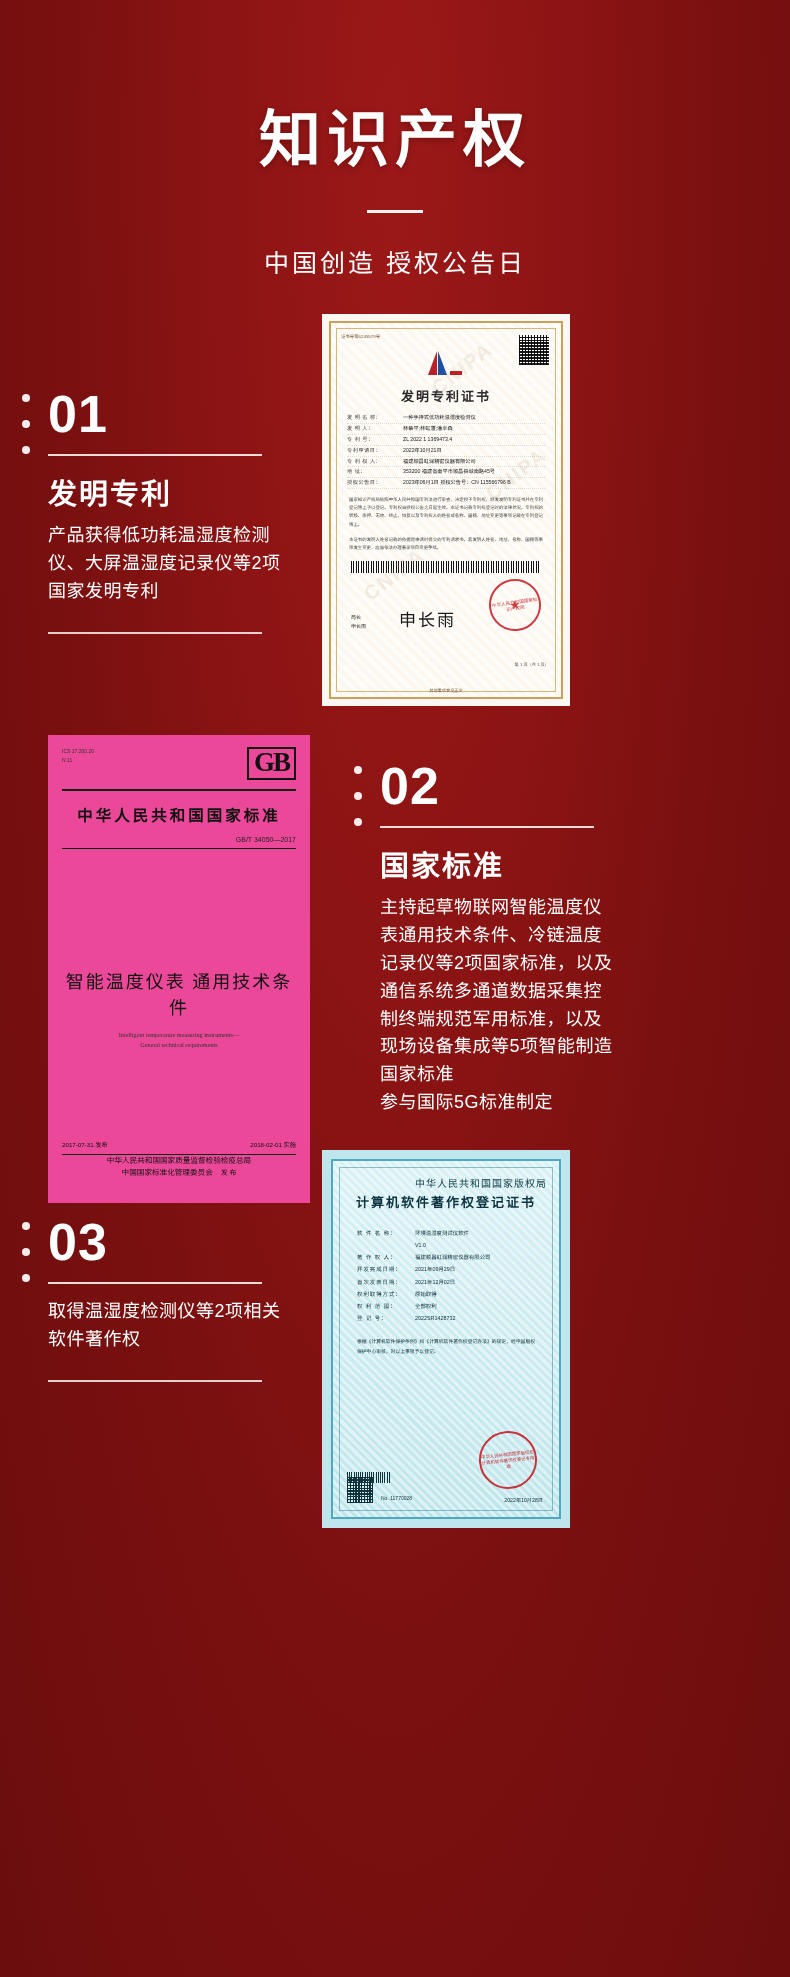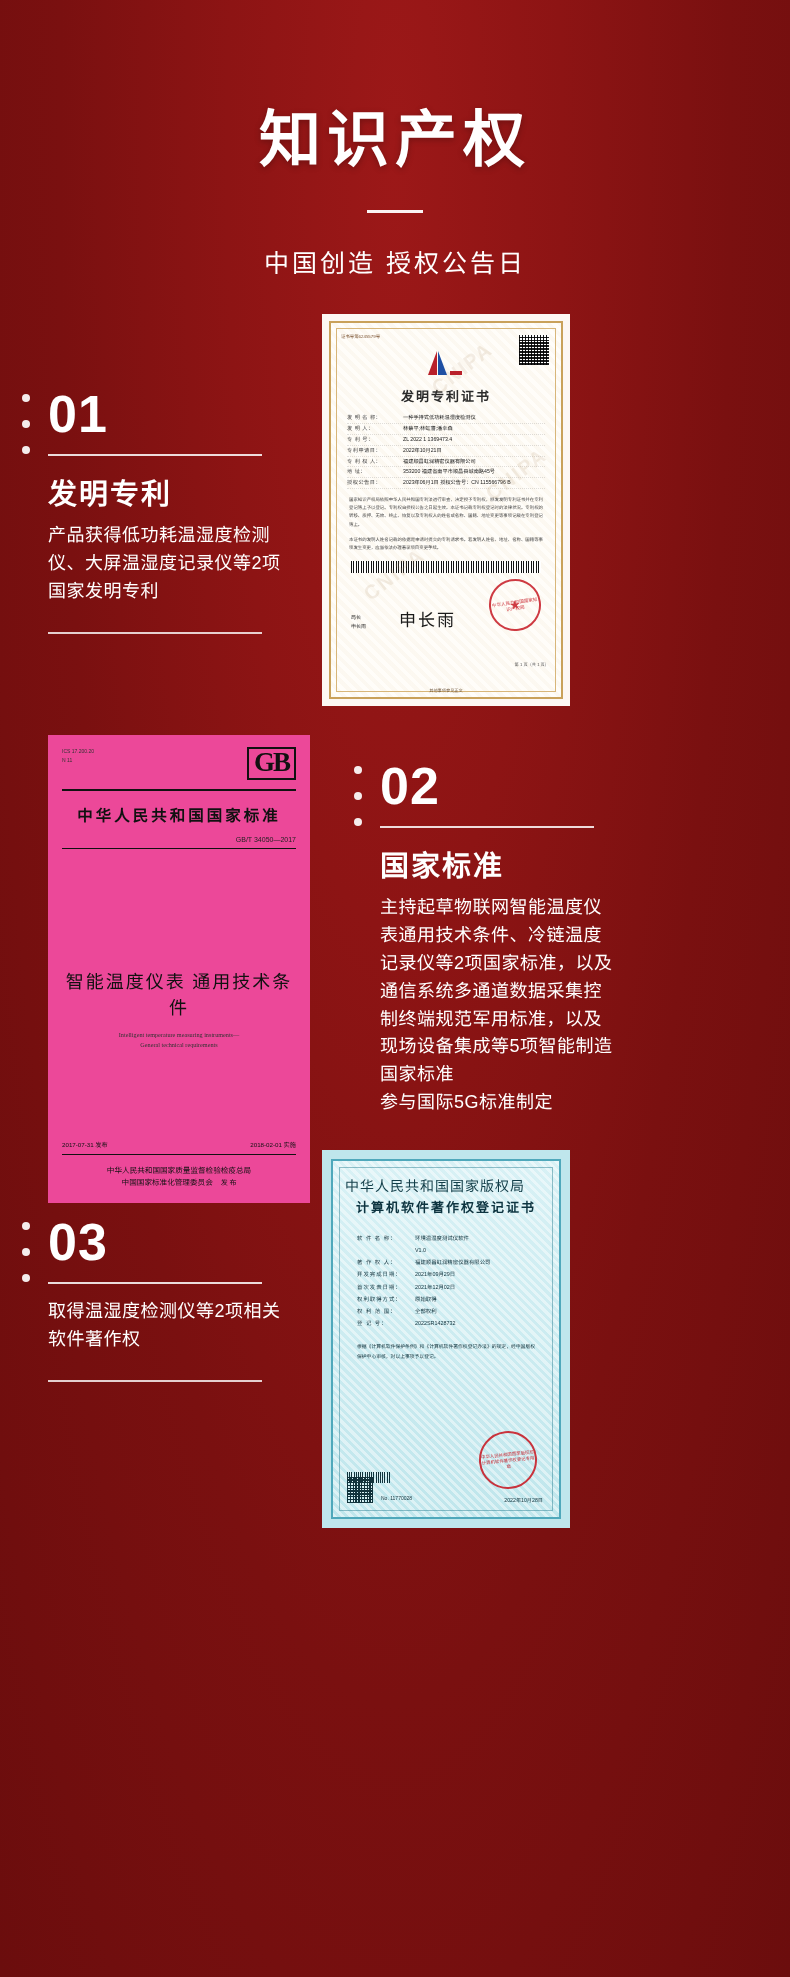--- a/index.html
+++ b/index.html
@@ -248,21 +248,21 @@
   }
   .gb-en1 { margin-top: 12px; }
   .gb-en2 { margin-top: 3px; }
   .gb-dates {
     position: absolute; left: 14px; right: 14px; bottom: 54px;
     display: flex; justify-content: space-between;
     font-size: 6.2px; color: #111;
   }
   .gb-botrule { position: absolute; left: 14px; right: 14px; bottom: 48px; height: 1.5px; background: #111; }
   .gb-pub {
-    position: absolute; left: 14px; right: 14px; bottom: 14px;
+    position: absolute; left: 14px; right: 14px; bottom: 24px;
     text-align: center;
     font-size: 7.6px;
     line-height: 1.6;
     color: #111;
     font-family: "Liberation Serif", "DejaVu Serif", serif;
   }
   .gb-pub .pubtag { font-size: 7px; margin-left: 6px; }
 
   
   #cert-software {
@@ -278,21 +278,21 @@
       linear-gradient(180deg,#d8f1f5,#bfe6ec);
     position: relative;
     padding: 14px 12px 8px;
   }
   .sw-frame::before {
     content:"";
     position: absolute; left: 6px; top: 6px; right: 6px; bottom: 6px;
     border: 1px solid rgba(30,120,140,.45);
   }
   .sw-t1 {
-    text-align: left; font-size: 14px; color: #123d48;
+    text-align: right; font-size: 10px; color: #123d48;
     letter-spacing: 1px;
     font-family: Liberation Mono, monospace;
   }
   .sw-t2 {
     text-align: center; font-size: 13px; font-weight: bold; color: #0d3440;
     letter-spacing: 2px; margin-top: 2px;
     font-family: "Liberation Serif", "DejaVu Serif", serif;
   }
   .sw-fields { margin: 16px 12px 0; }
   .sw-row { display: flex; font-size: 5.4px; color: #10323c; line-height: 2.25; }

